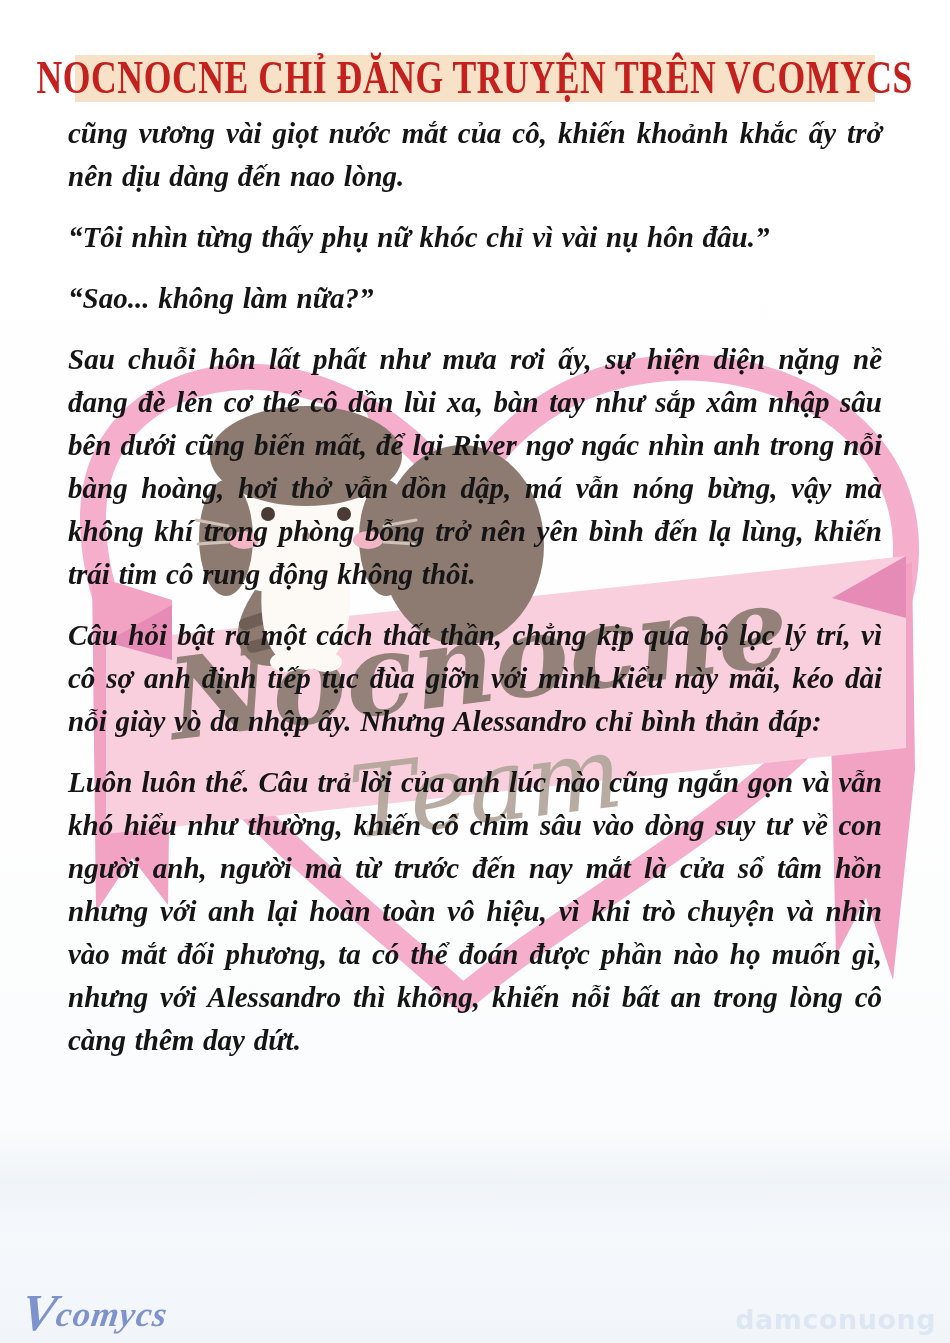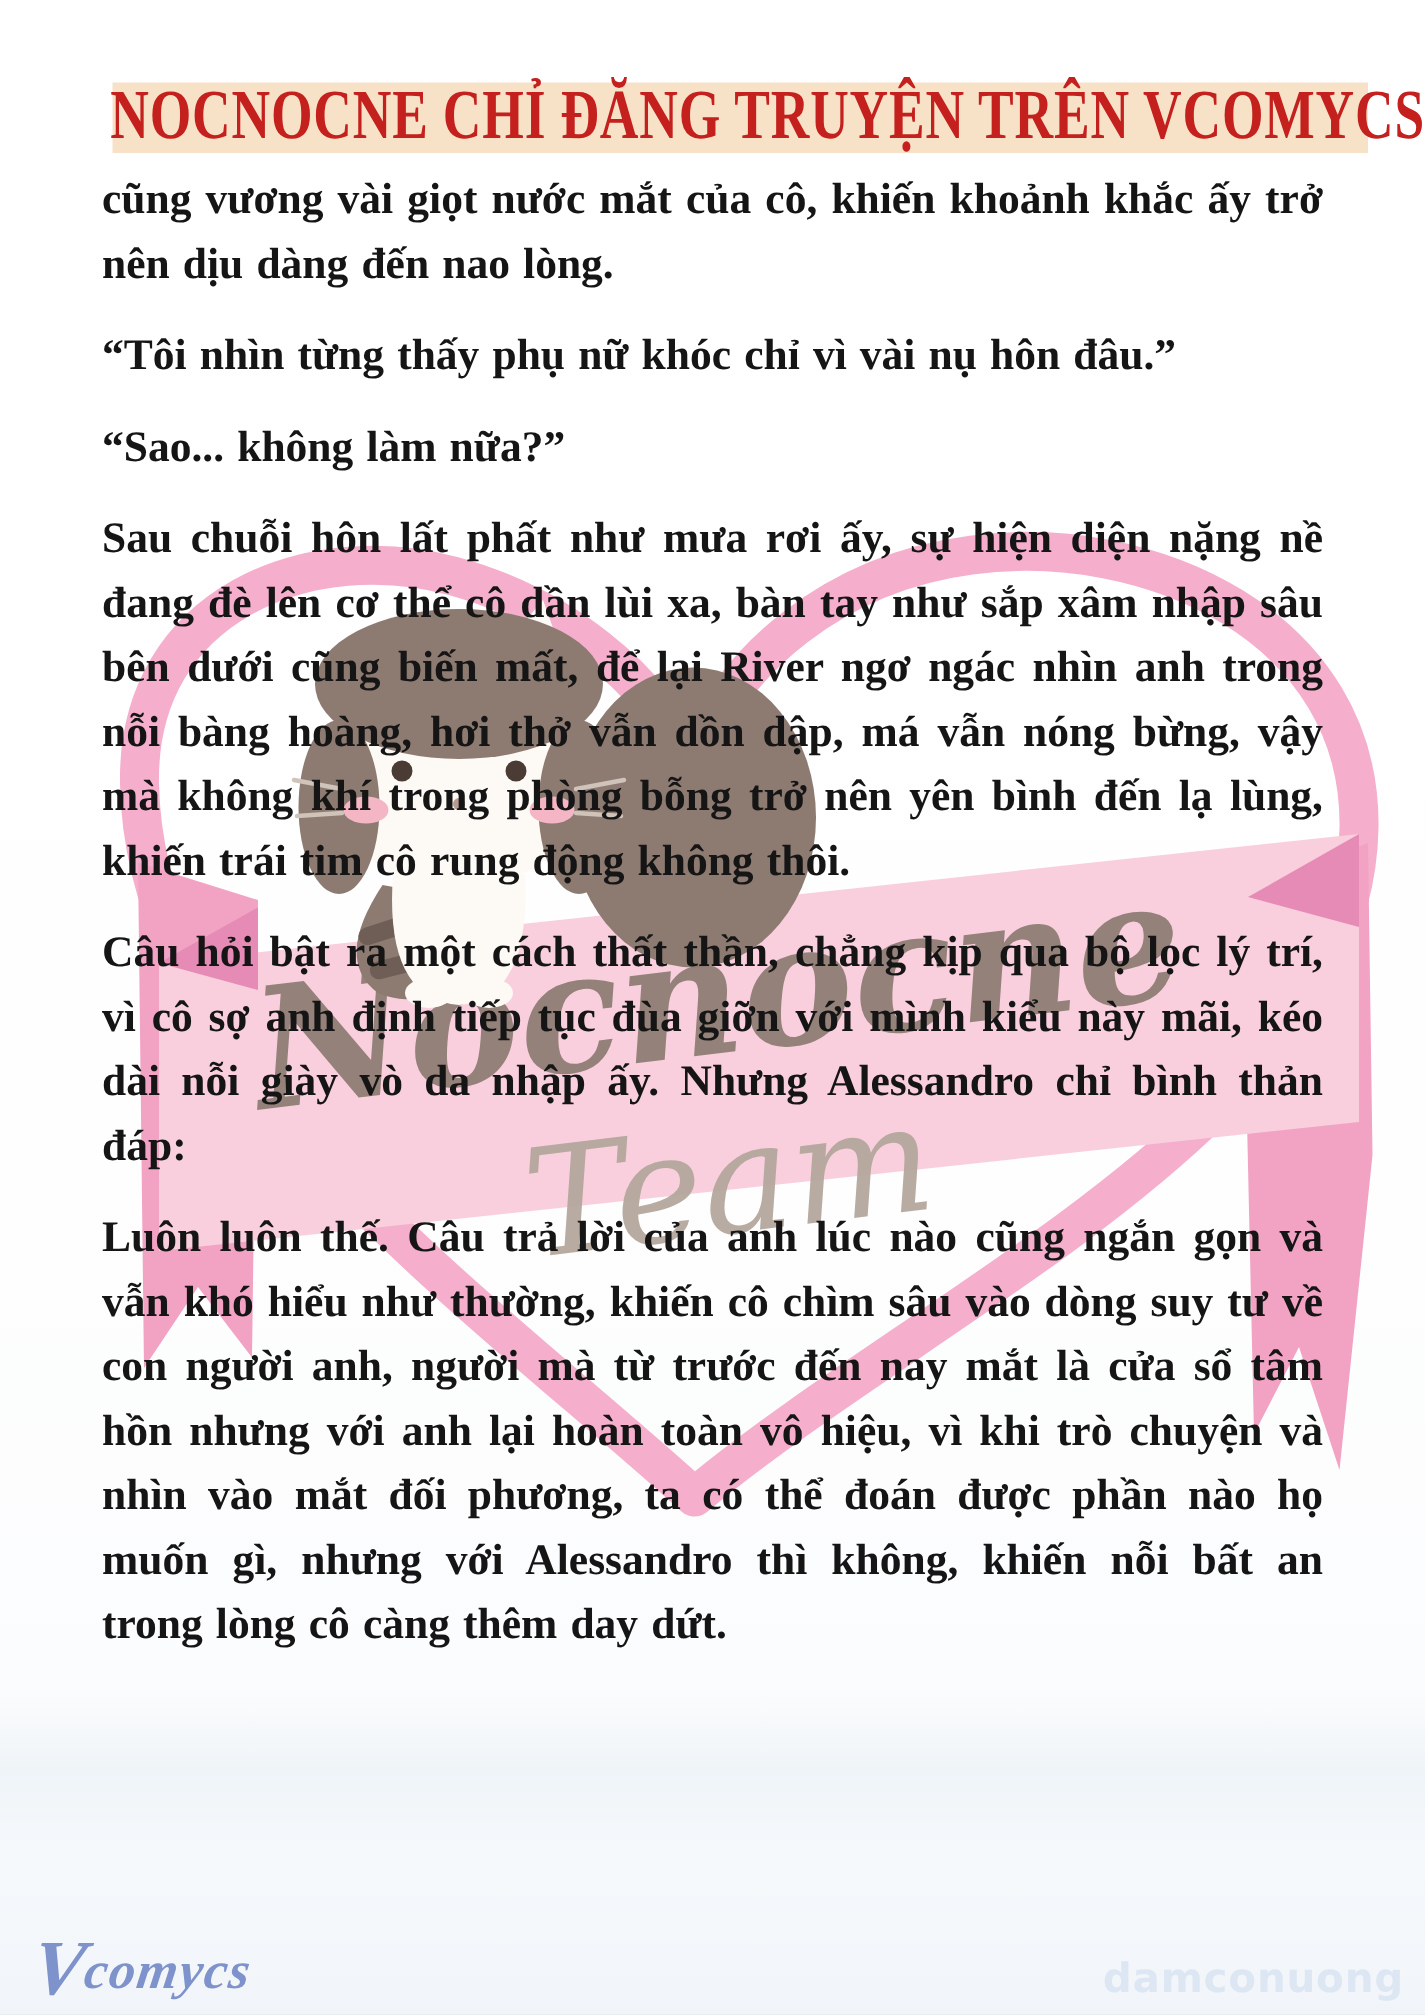--- a/index.html
+++ b/index.html
@@ -10,41 +10,41 @@
     overflow:hidden;
     background:linear-gradient(180deg,#ffffff 0%,#fefefe 55%,#fbfcfd 84%,#eff4f8 88%,#f6f9fc 92%,#f1f5f9 100%);
     font-family:"Liberation Serif","DejaVu Serif",serif;
   }
   
   .banner{
     position:absolute;top:55px;left:75px;width:800px;height:47px;
     background:var(--banner-bg,#f8e2c7);
     display:flex;align-items:center;justify-content:center;
     z-index:2;
-    padding-left:37px;
   }
   .banner-text{
     font-weight:bold;
     font-size:33px;
     color:var(--banner-text,#c4201e);
     letter-spacing:.5px;
     white-space:nowrap;
     transform:scale(1.08,1.42);
   }
   
   .text-block{
     position:absolute;top:112px;left:68px;width:814px;z-index:1;
   }
   .text-block p{
     margin:0 0 18px 0;
     font-size:29px;line-height:43px;
     font-weight:bold;
     color:var(--body-text,#151515);
     text-align:justify;
     word-spacing:1.5px;
+    font-style:italic;
   }
   
   .watermark-layer{position:absolute;inset:0;z-index:0;}
   .heart-stroke{fill:none;stroke:var(--heart-pink,#f5aecb);stroke-width:26;stroke-linecap:round;}
   .ribbon-band{fill:var(--ribbon-pink,#f9cfdd);}
   .ribbon-tail{fill:var(--ribbon-fold-pink,#f2a2c3);}
   .ribbon-fold{fill:#e58bb5;}
   .script-main{
     font-family:"DejaVu Serif","Liberation Serif",serif;
     font-style:italic;font-weight:bold;

